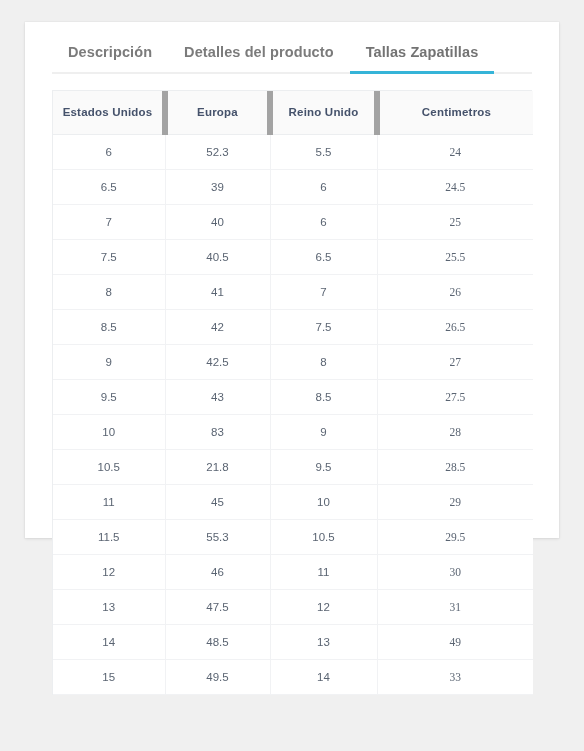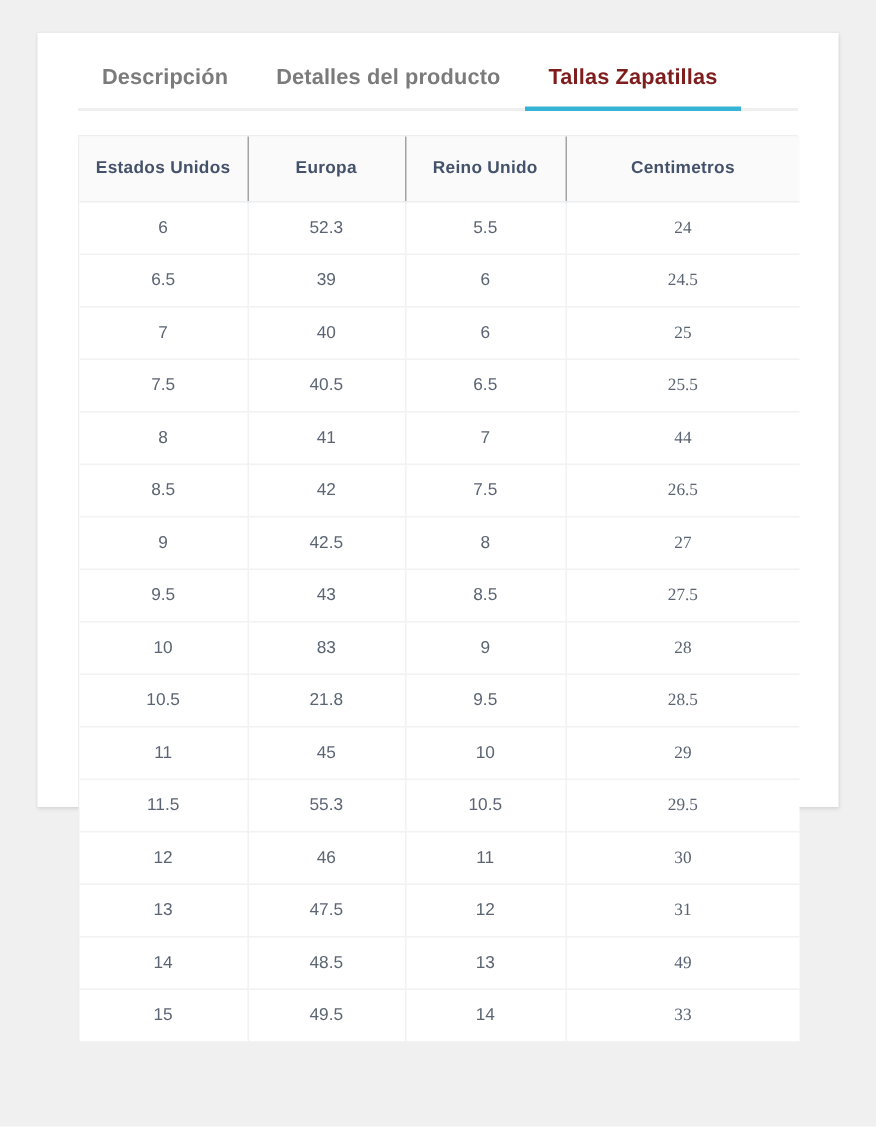--- a/index.html
+++ b/index.html
@@ -49,21 +49,21 @@
     font-size: 14.5px;
     font-weight: bold;
     color: #7b7b7b;
     padding: 0 16px 14px 16px;
     cursor: pointer;
     white-space: nowrap;
     letter-spacing: 0.1px;
     z-index: 2;
   }
   .tab.active {
-    color: #7f1d1d;
+    color: #737373;
     text-align: right;
   }
   .tab.active::after {
     content: "";
     position: absolute;
     left: 0;
     right: 0;
     bottom: 0;
     height: 3px;
     background: #35b4d8;
@@ -82,21 +82,21 @@
     table-layout: fixed;
   }
   table.sizes thead th {
     background: #fafafa;
     color: #45526b;
     font-size: 11.5px;
     font-weight: bold;
     letter-spacing: 0.2px;
     height: 43px;
     text-align: center;
-    border-right: 1px solid #a3a3a3;
+    border-right: 6px solid #a3a3a3;
     border-bottom: 1px solid #eceef0;
     box-sizing: border-box;
   }
   table.sizes thead th:last-child { border-right: none; }
 
   table.sizes tbody td {
     color: #5a6472;
     font-size: 11.5px;
     height: 35px;
     text-align: center;
@@ -167,21 +167,21 @@
           <tr>
             <td>7.5</td>
             <td>40.5</td>
             <td>6.5</td>
             <td>25.5</td>
           </tr>
           <tr>
             <td>8</td>
             <td>41</td>
             <td>7</td>
-            <td>44</td>
+            <td>26</td>
           </tr>
           <tr>
             <td>8.5</td>
             <td>42</td>
             <td>7.5</td>
             <td>26.5</td>
           </tr>
           <tr>
             <td>9</td>
             <td>42.5</td>

